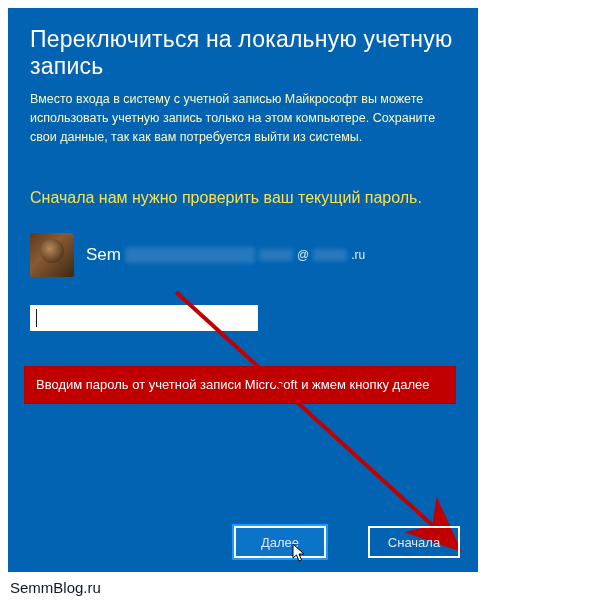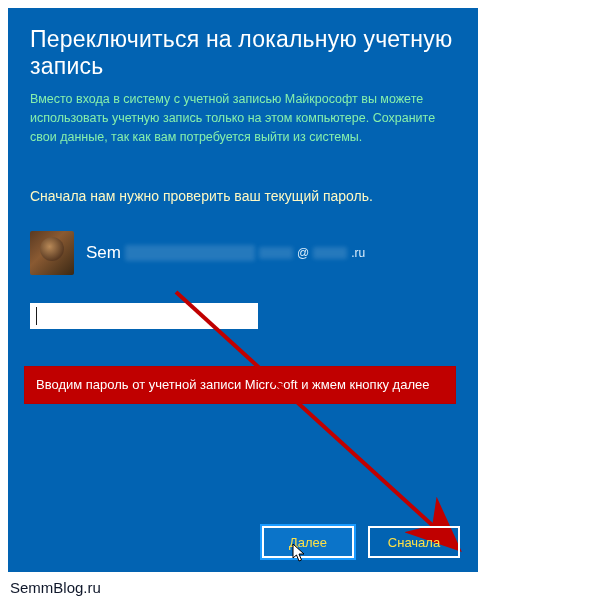--- a/index.html
+++ b/index.html
@@ -24,28 +24,28 @@
     font-size: 23px;
     font-weight: 400;
     letter-spacing: 0.2px;
     margin-bottom: 10px;
   }
 
   .desc {
     font-size: 12.5px;
     line-height: 1.5;
     margin-bottom: 14px;
-    color: #86efac;
+    color: #fef9c3;
   }
 
   .desc2 {
-    font-size: 14px;
+    font-size: 16px;
     line-height: 1.45;
     margin-bottom: 24px;
-    color: #fef9c3;
+    color: #fde047;
     margin-top: 40px;
   }
 
   .user-row {
     display: flex;
     align-items: center;
     gap: 12px;
     margin-bottom: 28px;
   }
   .avatar {
@@ -114,25 +114,26 @@
 
   .button-bar {
     position:absolute;
     right: 18px; bottom: 14px;
     display:flex; gap:14px;
   }
   .btn {
     min-width: 92px; height: 32px;
     border: 2px solid #fff;
     background: transparent;
-    color:#fde047;
+    color:#e5e5e5;
     font-size: 13px;
     display:flex; align-items:center; justify-content:center;
     cursor:pointer;
     font-family: inherit;
+    margin-left: 28px;
   }
   .btn.primary {
     background: #0b74c9;
     border: 2px solid #fff;
     outline: 2px solid #1a9bff;
   }
   .cursor-icon {
     position:absolute;
     right: 170px; bottom: 9px;
     width: 16px; height: 20px;

